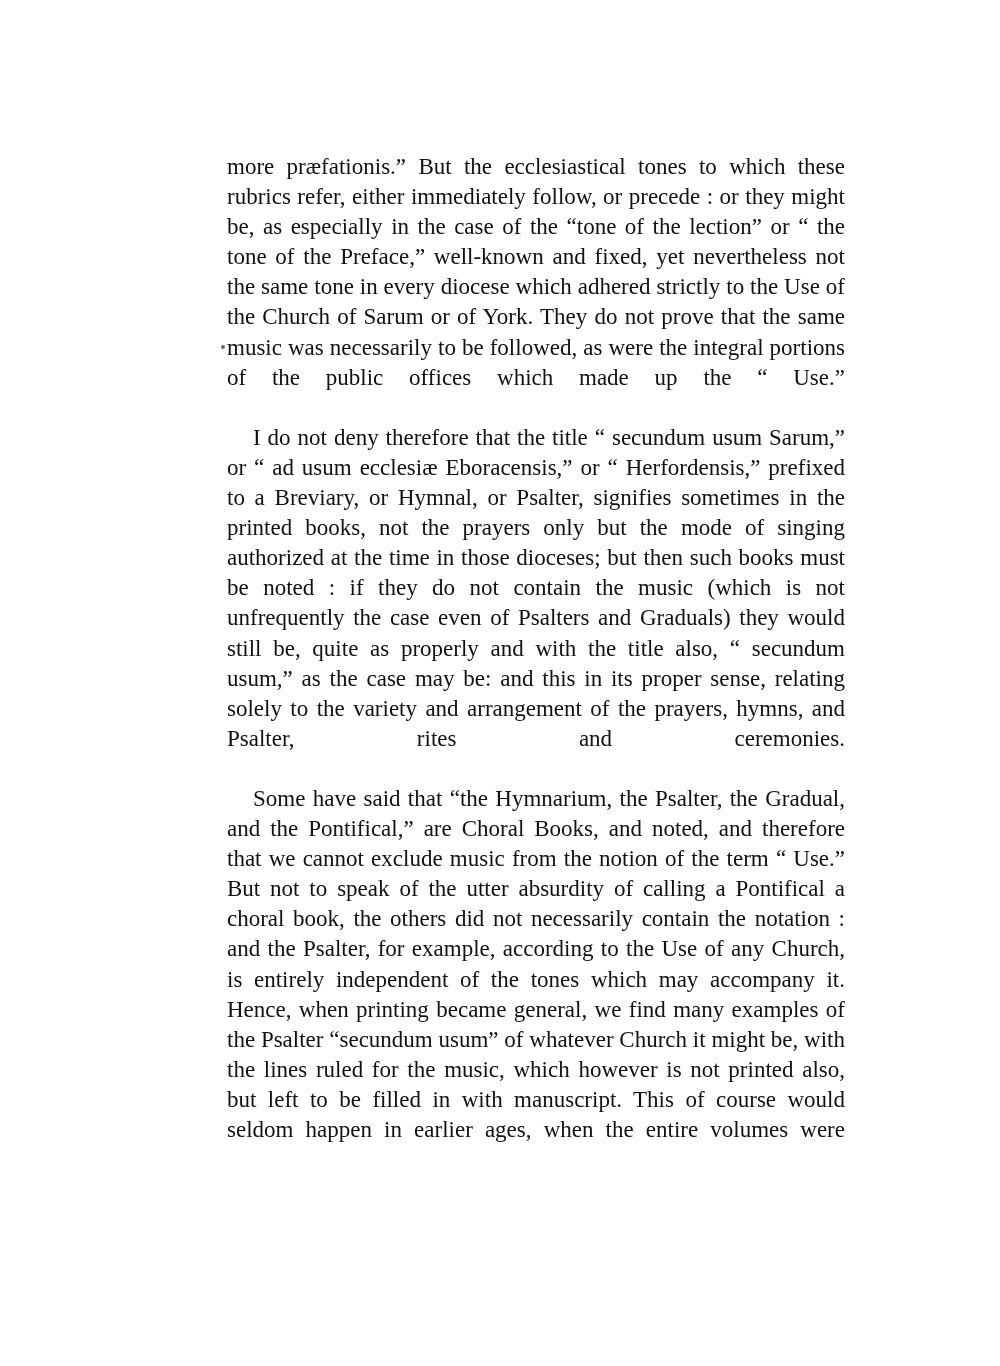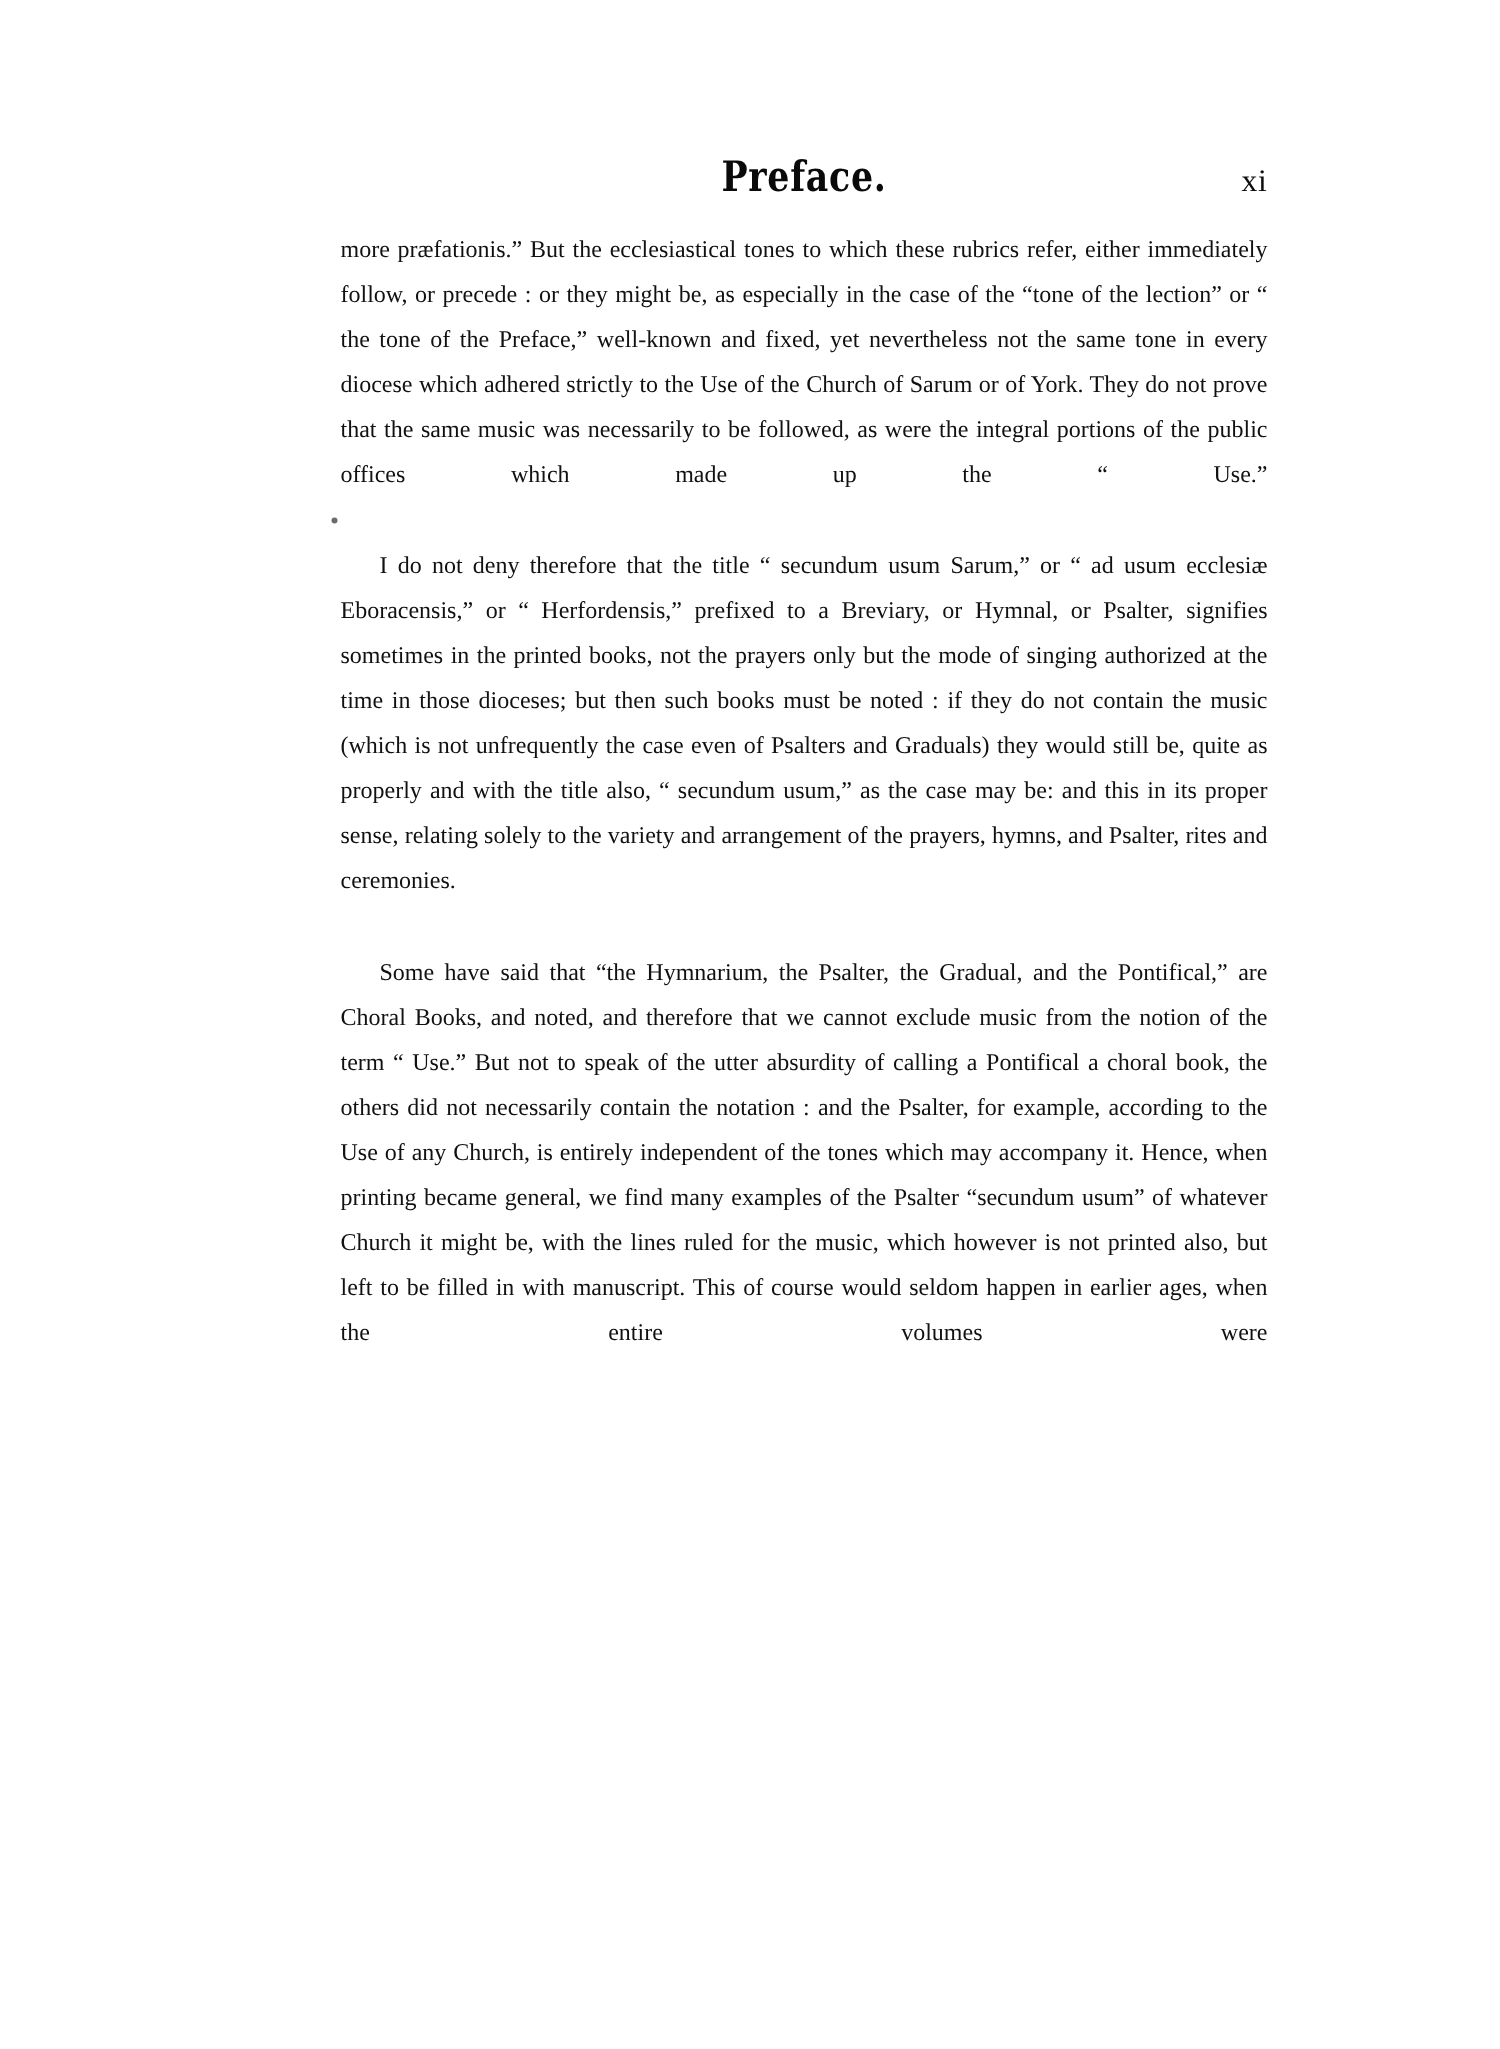--- a/index.html
+++ b/index.html
@@ -60,21 +60,21 @@
     letter-spacing: 0.5px;
     color: #0d0d0d;
   }
 
   
   .textblock {
     position: absolute;
     left: 227px;
     top: 152px;
     width: 618px;
-    font-size: 16px;
+    font-size: 23px;
     line-height: 30.1px;
     text-align: justify;
     text-justify: inter-word;
     color: #111111;
     -webkit-font-smoothing: antialiased;
   }
 
   .textblock p {
     margin: 0;
     text-indent: 26px;
@@ -102,24 +102,20 @@
     border-radius: 50%;
     background: #3a3a3a;
     opacity: 0.75;
   }
 </style>
 </head>
 <body>
 
 <div class="page">
 
-  <div class="running-head">
-    <div class="head-title">Preface.</div>
-    <div class="head-folio">xi</div>
-  </div>
 
   <div class="ink-speck"></div>
 
   <div class="textblock">
     <p class="continued">more præfationis.”   But the ecclesiastical tones to which these rubrics refer, either immediately follow, or precede : or they might be, as especially in the case of the “tone of the lection” or “ the tone of the Preface,” well-known and fixed, yet nevertheless not the same tone in every diocese which adhered strictly to the Use of the Church of Sarum or of York.   They do not prove that the same music was necessarily to be followed, as were the integral portions of the public offices which made up the “ Use.”</p>
     <p>I do not deny therefore that the title “ secundum usum Sarum,” or “ ad usum ecclesiæ Eboracensis,” or “ Herfordensis,” prefixed to a Breviary, or Hymnal, or Psalter, signifies sometimes in the printed books, not the prayers only but the mode of singing authorized at the time in those dioceses; but then such books must be noted : if they do not contain the music (which is not unfrequently the case even of Psalters and Graduals) they would still be, quite as properly and with the title also, “ secundum usum,” as the case may be: and this in its proper sense, relating solely to the variety and arrangement of the prayers, hymns, and Psalter, rites and ceremonies.</p>
     <p>Some have said that “the Hymnarium, the Psalter, the Gradual, and the Pontifical,” are Choral Books, and noted, and therefore that we cannot exclude music from the notion of the term “ Use.”   But not to speak of the utter absurdity of calling a Pontifical a choral book, the others did not necessarily contain the notation : and the Psalter, for example, according to the Use of any Church, is entirely independent of the tones which may accompany it.   Hence, when printing became general, we find many examples of the Psalter “secundum usum” of whatever Church it might be, with the lines ruled for the music, which however is not printed also, but left to be filled in with manuscript.   This of course would seldom happen in earlier ages, when the entire volumes were</p>
   </div>
 
 </div>

